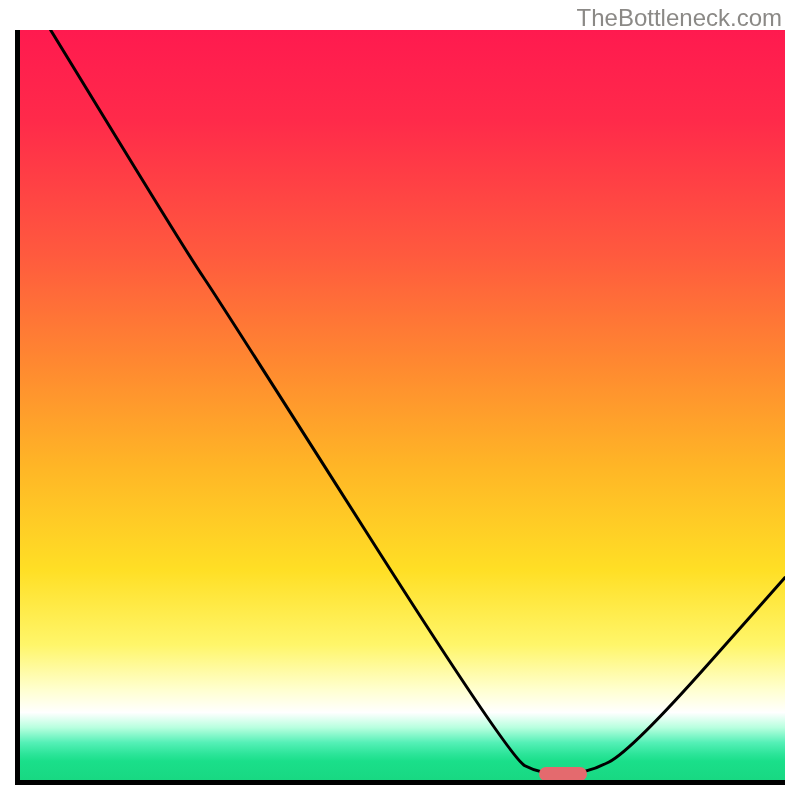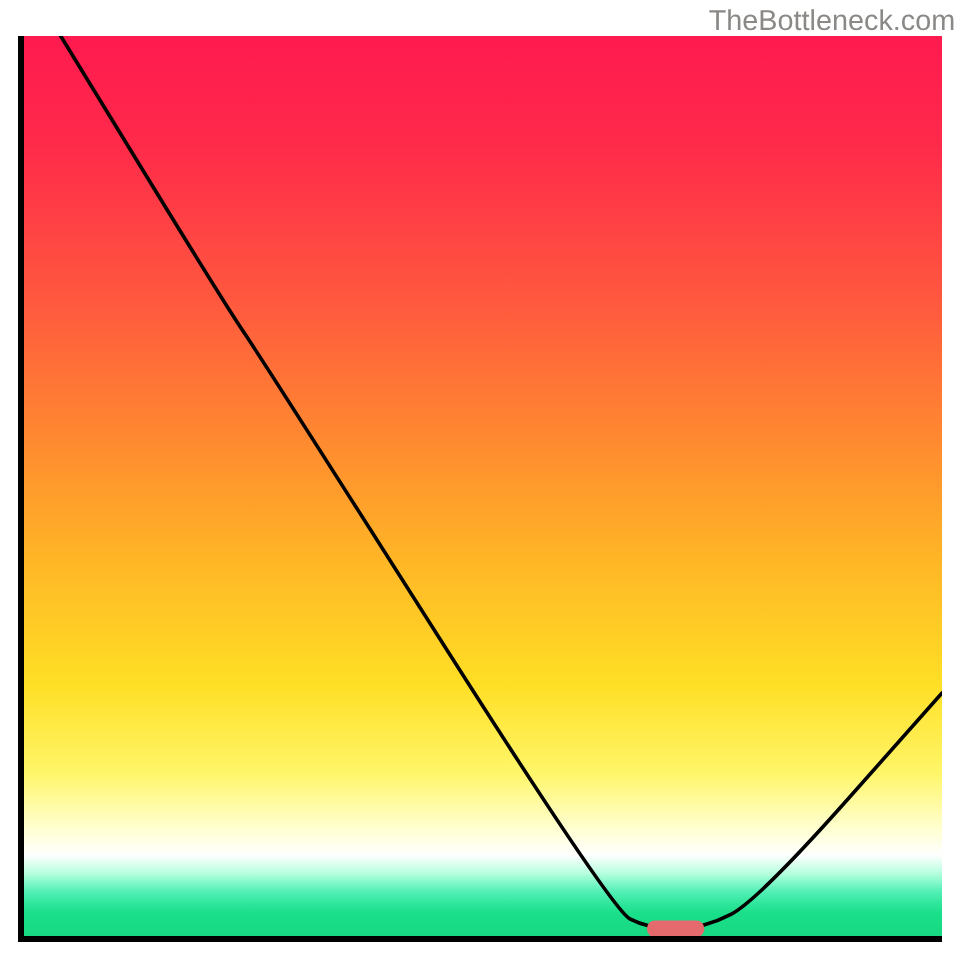--- a/index.html
+++ b/index.html
@@ -12,21 +12,21 @@
     overflow: hidden;
   }
   .stage {
     position: relative;
     width: 800px;
     height: 800px;
   }
   .watermark {
     position: absolute;
     top: 4px;
-    right: 4px;
+    right: 18px;
     font-size: 24px;
     font-weight: 500;
     color: #8b8986;
     letter-spacing: 0px;
     z-index: 10;
   }
   
   .plot {
     position: absolute;
     left: 15px;

